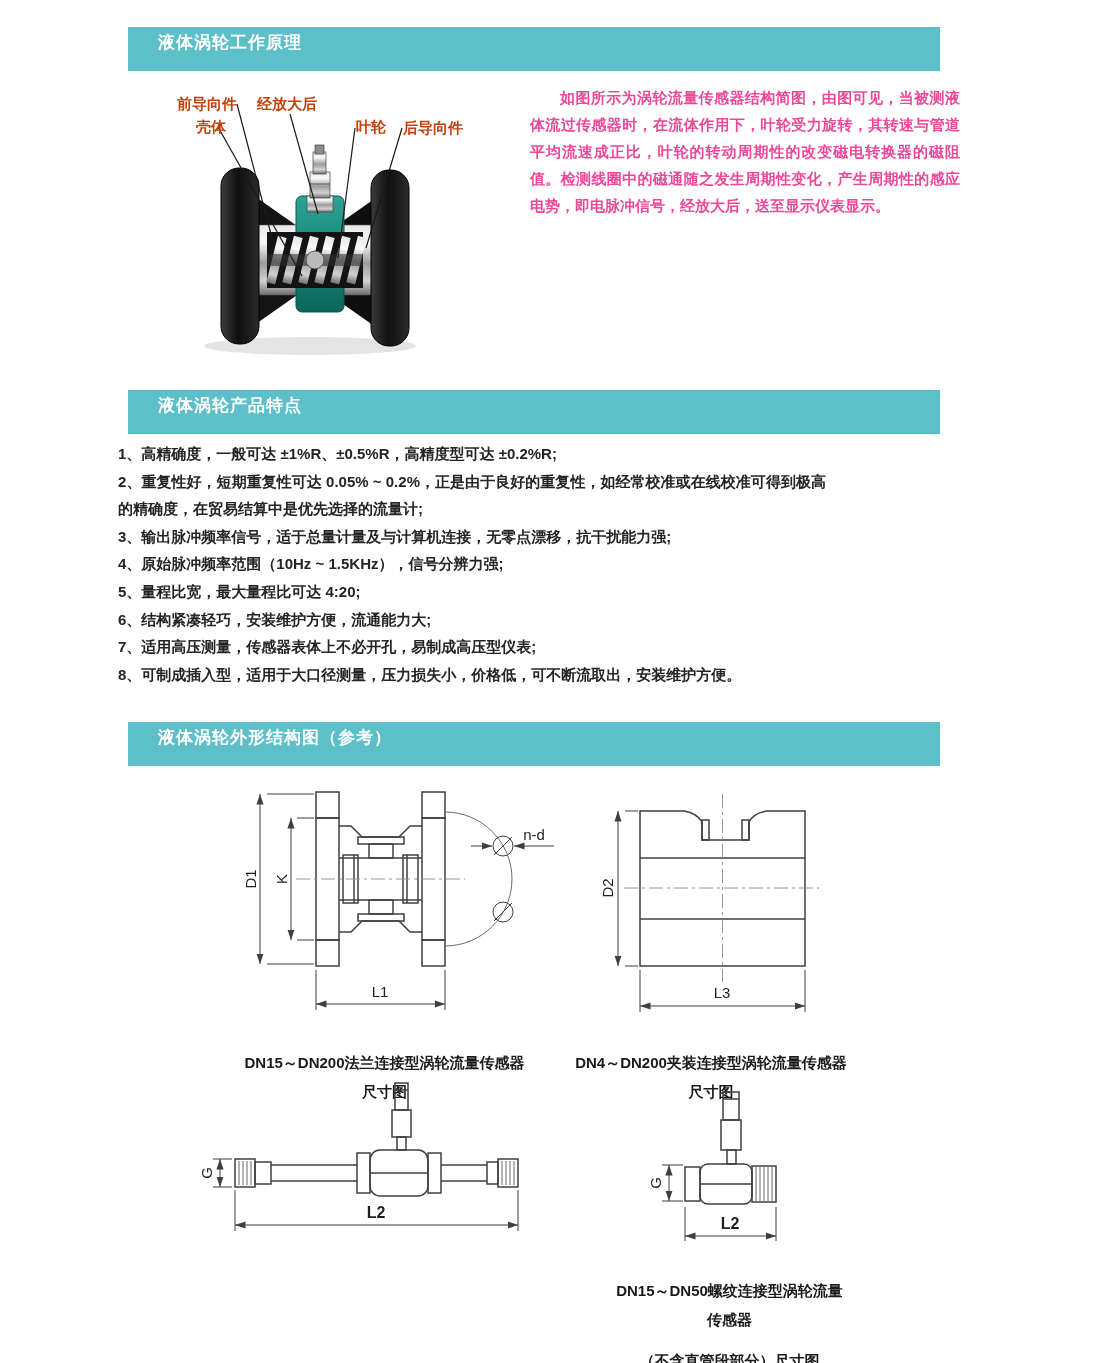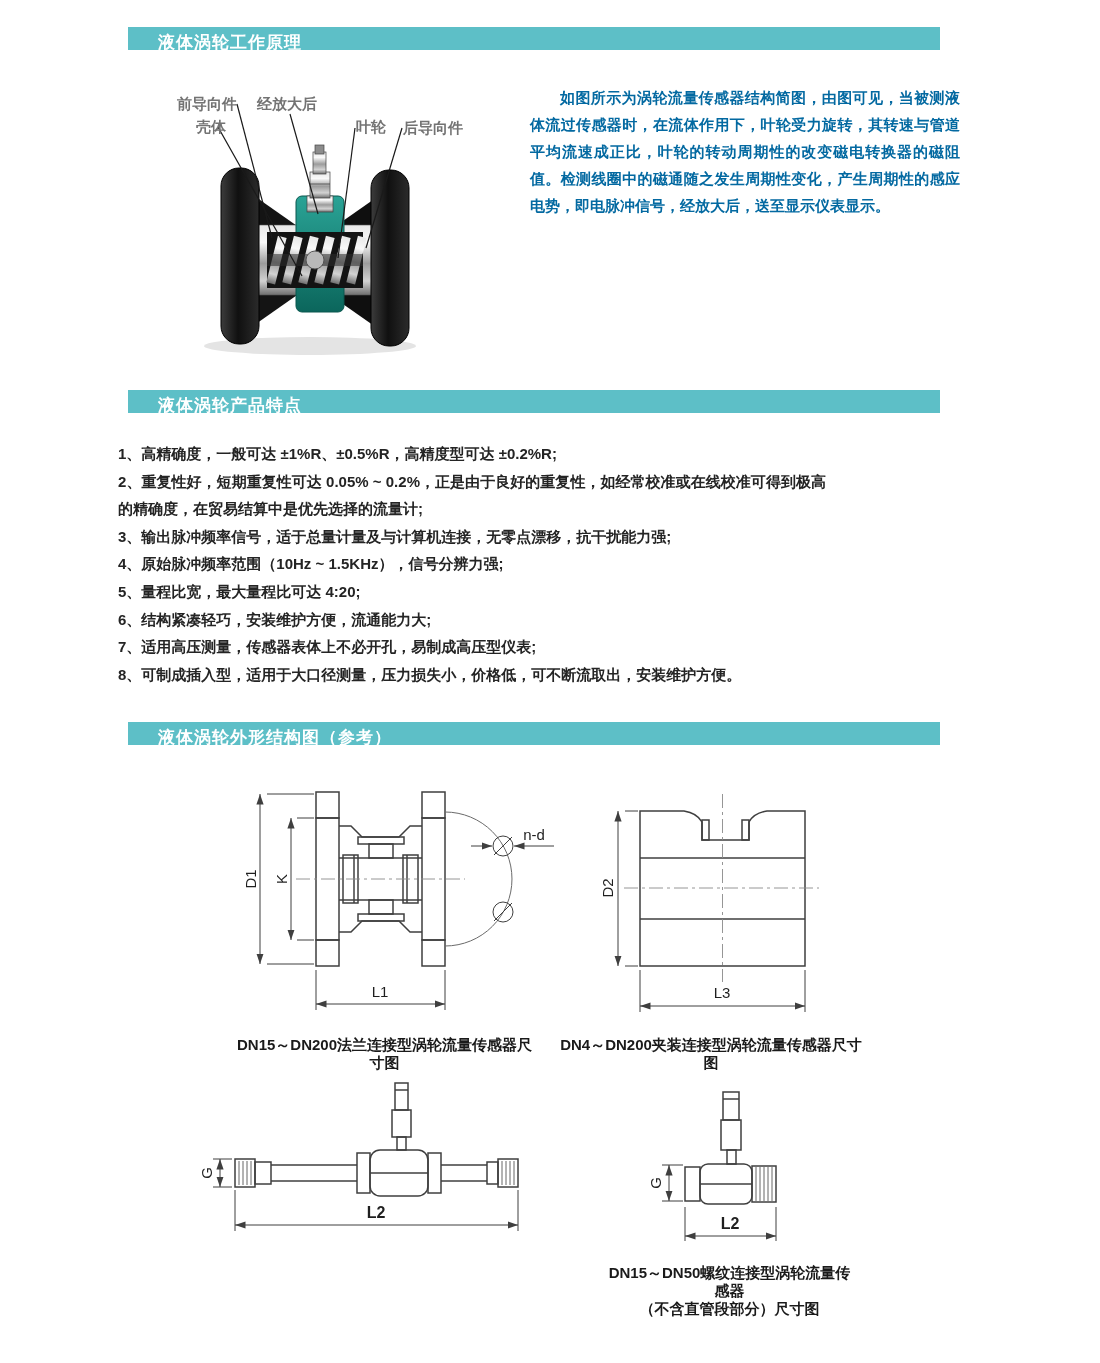--- a/index.html
+++ b/index.html
@@ -1,27 +1,27 @@
 <!DOCTYPE html>
 <html><head>
 <meta charset="utf-8">
 <style>
   html,body{margin:0;padding:0;background:#ffffff;}
   .page{position:relative;width:1100px;height:1363px;background:#ffffff;overflow:hidden;
         font-family:"Liberation Sans","DejaVu Sans",sans-serif;color:#1f1f1f;}
-  .bar{position:absolute;left:128px;width:812px;height:23px;background:#5dbfc7;}
+  .bar{position:absolute;left:128px;width:812px;height:44px;background:#5dbfc7;}
   .bar span{display:block;line-height:32px;padding-left:30px;color:#ffffff;
             font-size:17px;font-weight:bold;letter-spacing:1px;}
-  .photo-label{position:absolute;font-size:15px;font-weight:600;color:#737373;white-space:nowrap;}
+  .photo-label{position:absolute;font-size:15px;font-weight:600;color:#c2410c;white-space:nowrap;}
   .para{position:absolute;left:530px;top:84px;width:430px;margin:0;font-size:15px;line-height:27px;
-        font-weight:600;color:#0369a1;text-align:justify;text-indent:2em;}
+        font-weight:600;color:#ec4899;text-align:justify;text-indent:2em;}
   .features{position:absolute;left:118px;top:440px;width:708px;}
   .features p{margin:0;font-size:15px;line-height:27.6px;font-weight:600;color:#242424;text-align:justify;}
   .cap{position:absolute;font-size:15px;font-weight:bold;color:#1a1a1a;text-align:center;}
-  .cap p{margin:0;line-height:18px;}
+  .cap p{margin:12px;line-height:29px;}
   svg{position:absolute;overflow:visible;}
   .obj{stroke:#3f3f3f;stroke-width:1.5;fill:none;stroke-linejoin:miter;}
   .dim{stroke:#3f3f3f;stroke-width:1;fill:none;}
   .cl{stroke:#8a8a8a;stroke-width:0.9;fill:none;stroke-dasharray:14 4 3 4;}
   .dtx{font-size:15px;fill:#1f1f1f;font-family:"Liberation Sans","DejaVu Sans",sans-serif;}
   .dtxb{font-size:16px;font-weight:bold;fill:#1f1f1f;font-family:"Liberation Sans","DejaVu Sans",sans-serif;}
   .thread{stroke:#3f3f3f;stroke-width:0.8;}
 </style>
 </head>
 <body>

